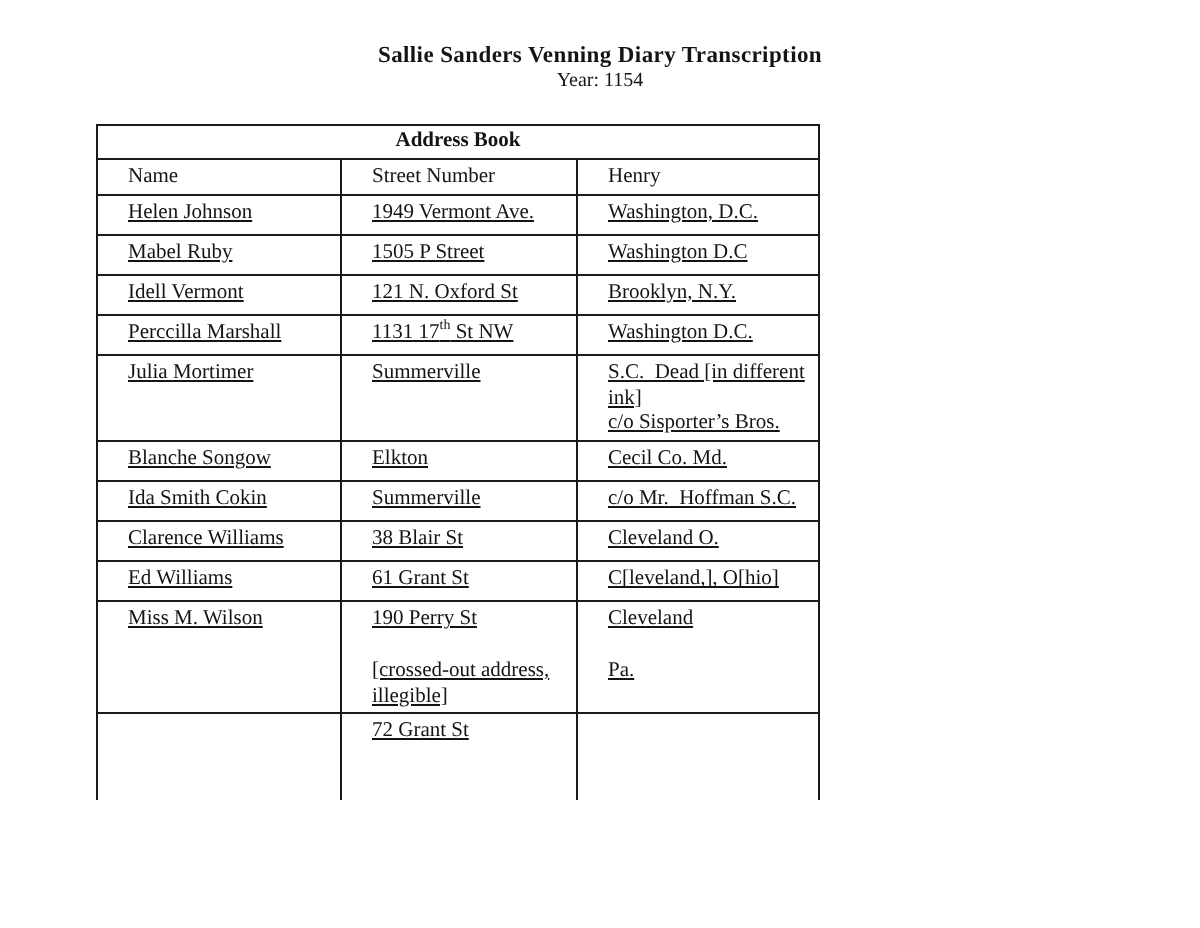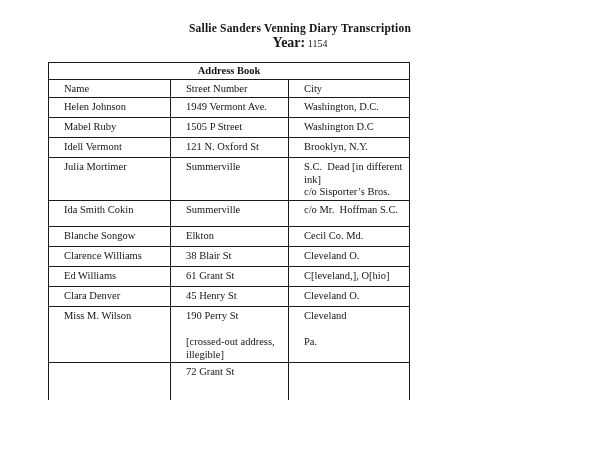--- a/index.html
+++ b/index.html
@@ -28,22 +28,22 @@
   }
   .doc-year {
     position: absolute;
     top: 35px;
     left: 0;
     width: 100%;
     text-align: center;
     font-size: 10px;
   }
   .doc-year .year-label {
-    font-weight: bold;
-    font-size: 14px;
+    font-weight: normal;
+    font-size: 10px;
     margin-top: 19px;
   }
   table.address-table {
     position: absolute;
     left: 48px;
     top: 62px;
     width: 361px;
     border-collapse: collapse;
     table-layout: fixed;
   }
@@ -60,21 +60,21 @@
   }
   .caption-row th {
     font-weight: bold;
     text-align: center;
     height: 13px;
     padding: 2px 0 1px 0;
   }
   .header-row th {
     height: 12px;
   }
-  .address-table tbody tr       { height: 20px; }
+  .address-table tbody tr       { height: 20px; text-decoration: underline; }
   .address-table tbody tr:nth-child(5)  { height: 26px; }
   .address-table tbody tr:nth-child(11) { height: 48px; }
   .address-table tbody tr:nth-child(12) { height: 12px; margin-left: 18px; }
   .address-table sup {
     font-size: 7px;
     vertical-align: super;
     line-height: 0;
   }
   .doc-footer {
     position: absolute;
@@ -104,68 +104,68 @@
       <col style="width:118px">
       <col style="width:121px">
     </colgroup>
     <thead>
       <tr class="caption-row">
         <th colspan="3">Address Book</th>
       </tr>
       <tr class="header-row">
         <th>Name</th>
         <th>Street Number</th>
-        <th>City</th>
+        <th>Henry</th>
       </tr>
     </thead>
     <tbody>
         <tr>
           <td>Helen Johnson</td>
           <td>1949 Vermont Ave.</td>
           <td>Washington, D.C.</td>
         </tr>
         <tr>
           <td>Mabel Ruby</td>
           <td>1505 P Street</td>
           <td>Washington D.C</td>
         </tr>
         <tr>
           <td>Idell Vermont</td>
           <td>121 N. Oxford St</td>
           <td>Brooklyn, N.Y.</td>
         </tr>
         <tr>
+          <td>Perccilla Marshall</td>
+          <td>1131 17<sup>th</sup> St NW</td>
+          <td>Washington D.C.</td>
+        </tr>
+        <tr>
           <td>Julia Mortimer</td>
           <td>Summerville</td>
           <td>S.C.&nbsp; Dead [in different ink]<br>c/o Sisporter’s Bros.</td>
         </tr>
         <tr>
+          <td>Blanche Songow</td>
+          <td>Elkton</td>
+          <td>Cecil Co. Md.</td>
+        </tr>
+        <tr>
           <td>Ida Smith Cokin</td>
           <td>Summerville</td>
           <td>c/o Mr.&nbsp; Hoffman S.C.</td>
-        </tr>
-        <tr>
-          <td>Blanche Songow</td>
-          <td>Elkton</td>
-          <td>Cecil Co. Md.</td>
         </tr>
         <tr>
           <td>Clarence Williams</td>
           <td>38 Blair St</td>
           <td>Cleveland O.</td>
         </tr>
         <tr>
           <td>Ed Williams</td>
           <td>61 Grant St</td>
           <td>C[leveland,], O[hio]</td>
-        </tr>
-        <tr>
-          <td>Clara Denver</td>
-          <td>45 Henry St</td>
-          <td>Cleveland O.</td>
         </tr>
         <tr>
           <td>Miss M. Wilson</td>
           <td>190 Perry St<br><br>[crossed-out address,<br>illegible]</td>
           <td>Cleveland<br><br>Pa.</td>
         </tr>
         <tr>
           <td></td>
           <td>72 Grant St</td>
           <td></td>

